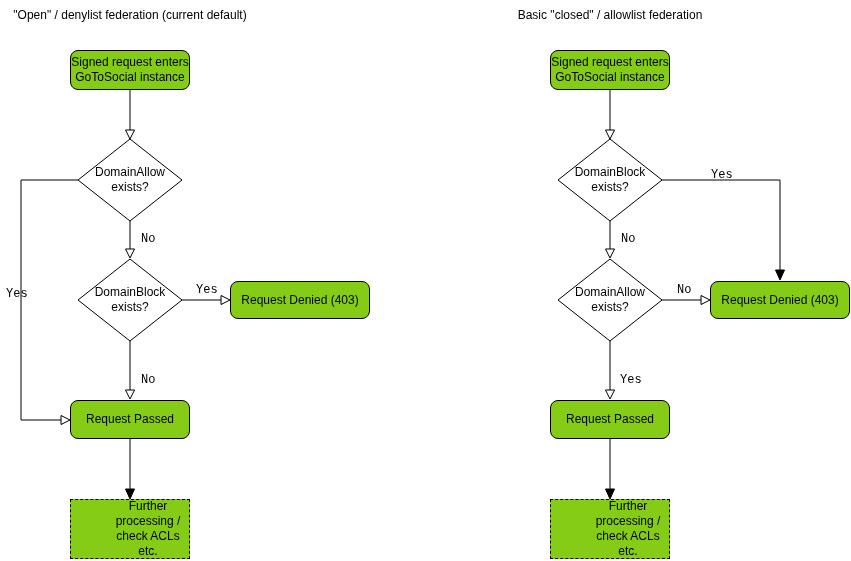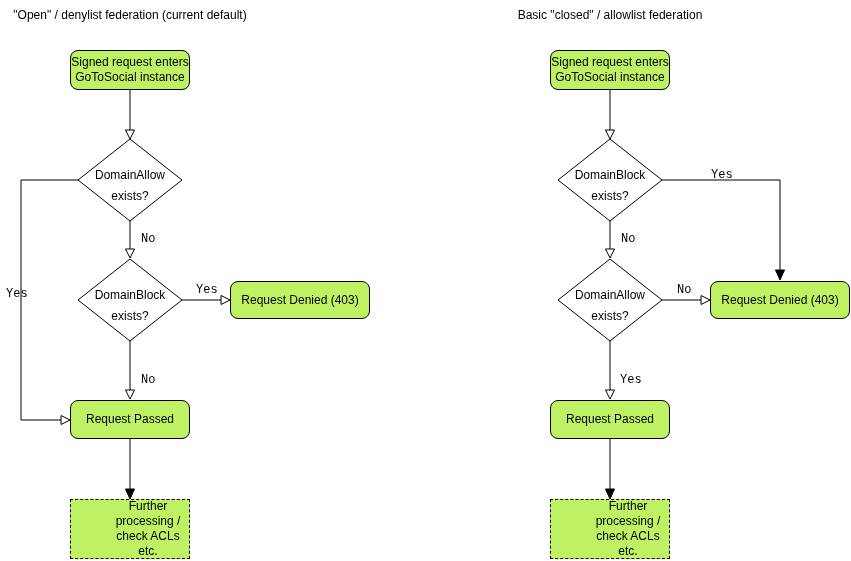--- a/index.html
+++ b/index.html
@@ -21,37 +21,37 @@
   .diagram-title {
     position: absolute;
     top: 8px;
     transform: translateX(-50%);
     white-space: nowrap;
     line-height: 15px;
   }
   .node {
     position: absolute;
     box-sizing: border-box;
-    background: #bef264;
+    background: #84cc16;
     border: 1px solid #000000;
     display: flex;
     align-items: center;
     justify-content: center;
     text-align: center;
     white-space: pre-line;
     line-height: 15px;
   }
   .rounded { border-radius: 8px; }
   .dashed { border: 1px dashed #000000; border-radius: 0; padding-left: 36px; }
   .diamond-label {
     position: absolute;
     width: 110px;
     text-align: center;
     white-space: pre-line;
-    line-height: 21px;
+    line-height: 15px;
   }
   .edge-label {
     position: absolute;
     line-height: 12px;
     white-space: nowrap;
     font-family: Liberation Mono, monospace;
   }
 </style>
 </head>
 <body>

